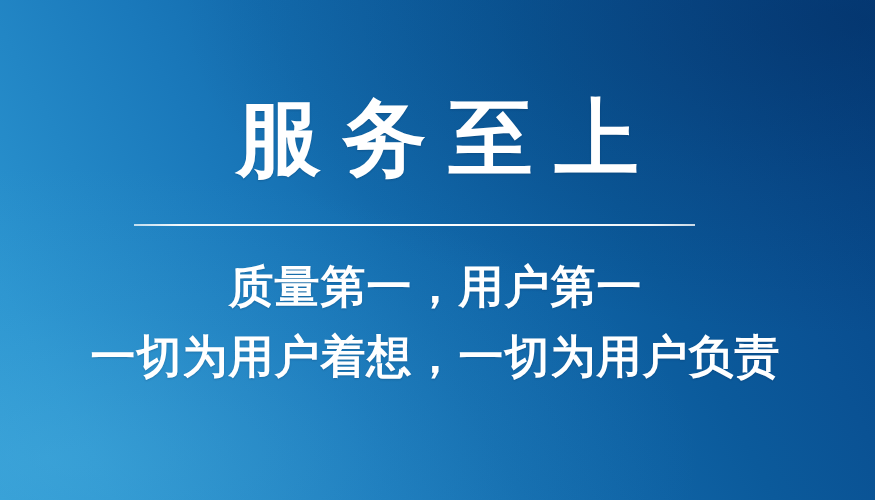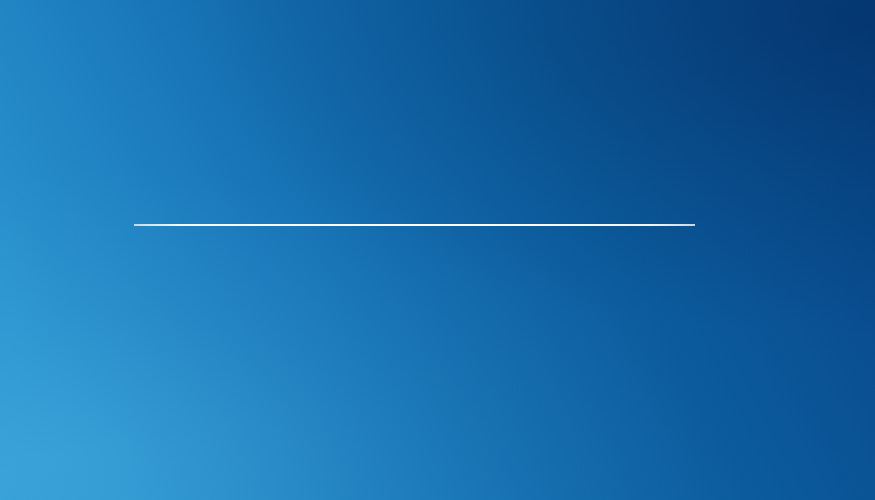--- a/index.html
+++ b/index.html
@@ -104,18 +104,23 @@
 </style>
 </head>
 <body>
 
 <div class="poster">
 
   <div class="sheen"></div>
 
   <div class="content">
 
+    <div class="headline">服务至上</div>
 
     <div class="divider"></div>
 
+    <div class="sublines">
+      <div class="subline subline-1">质量第一，用户第一</div>
+      <div class="subline subline-2">一切为用户着想，一切为用户负责</div>
+    </div>
 
   </div>
 </div>
 
 </body></html>

